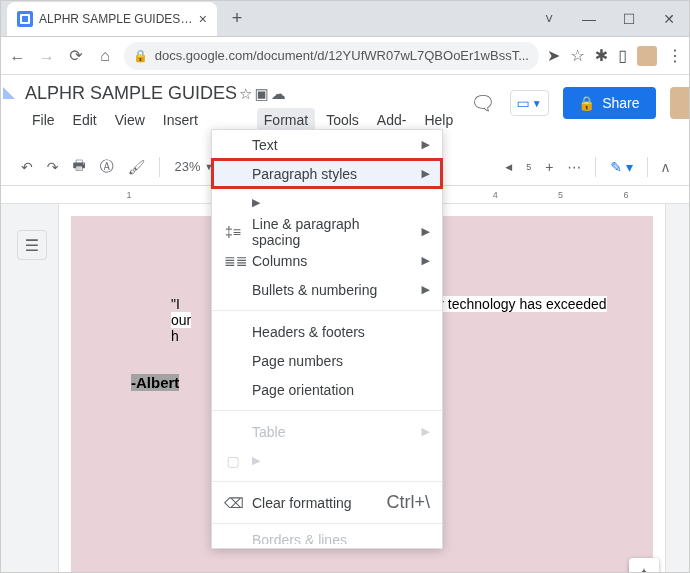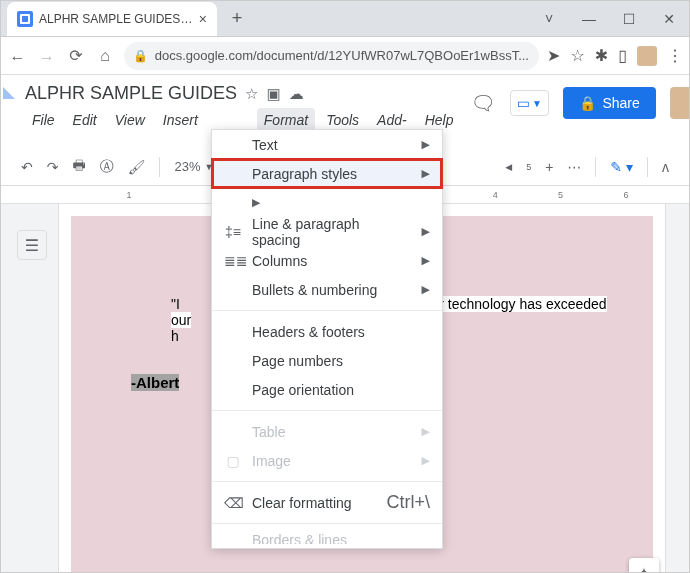--- a/index.html
+++ b/index.html
@@ -23,25 +23,25 @@
   .omnibox .lock { font-size: 12px; color: #555; }
   .addr-icons { display: flex; gap: 10px; }
   .addr-icons span { font-size: 16px; color: #555; }
   .cat { width: 20px; height: 20px; background: #d9b896; border-radius: 3px; position: relative; }
 
   
   .docs-header { display: flex; align-items: flex-start; padding: 8px 16px 0 14px; gap: 10px; }
   .docs-logo { width: 36px; height: 44px; background: #4285f4; border-radius: 4px; position: relative; margin-top: 4px; }
   .docs-logo::before { content: ""; position: absolute; right: 0; top: 0; width: 12px; height: 12px; background: #a1c2fa; clip-path: polygon(0 0, 100% 100%, 0 100%); }
   .docs-title-area { flex: 1; }
-  .title-row { display: flex; align-items: center; gap: 8px; }
+  .title-row { display: flex; align-items: center; gap: 2px; }
   .title-row h1 { font-size: 18px; font-weight: 400; color: #3c4043; }
   .title-row .ico { font-size: 15px; color: #5f6368; }
   .menubar { display: flex; gap: 4px; font-size: 14px; color: #3c4043; margin-top: 4px; }
-  .menubar span { padding: 4px 7px; border-radius: 4px; cursor: pointer; font-style: italic; }
+  .menubar span { padding: 4px 7px; border-radius: 4px; cursor: pointer; }
   .menubar span.active { background: #e8eaed; margin-left: 48px; }
   .docs-actions { display: flex; align-items: center; gap: 14px; padding-top: 4px; }
   .comments-btn { font-size: 20px; color: #5f6368; }
   .present-btn { border: 1px solid #dadce0; border-radius: 4px; padding: 4px 6px; display: flex; align-items: center; gap: 2px; color: #1a73e8; }
   .share-btn { background: #1a73e8; color: #fff; border-radius: 4px; padding: 8px 16px; font-size: 14px; font-weight: 500; display: flex; align-items: center; gap: 6px; }
   .avatar { width: 32px; height: 32px; background: #d9b896; border-radius: 4px; }
 
   
   .toolbar { display: flex; align-items: center; height: 38px; padding: 0 20px; gap: 14px; border-bottom: 1px solid #dadce0; color: #5f6368; font-size: 14px; }
   .toolbar .sep { width: 1px; height: 20px; background: #dadce0; }
@@ -246,21 +246,20 @@
     <span class="label">Page orientation</span>
   </div>
   <div class="menu-divider"></div>
   <div class="menu-item disabled">
     <span class="micon"></span>
     <span class="label">Table</span>
     <span class="arrow">▶</span>
   </div>
   <div class="menu-item disabled">
     <span class="micon">▢</span>
-    <span class="label">Image</span>
     <span class="arrow">▶</span>
   </div>
   <div class="menu-divider"></div>
   <div class="menu-item">
     <span class="micon">⌫</span>
     <span class="label">Clear formatting</span>
     <span class="shortcut">Ctrl+\</span>
   </div>
   <div class="menu-divider"></div>
   <div class="menu-item cutoff disabled">

